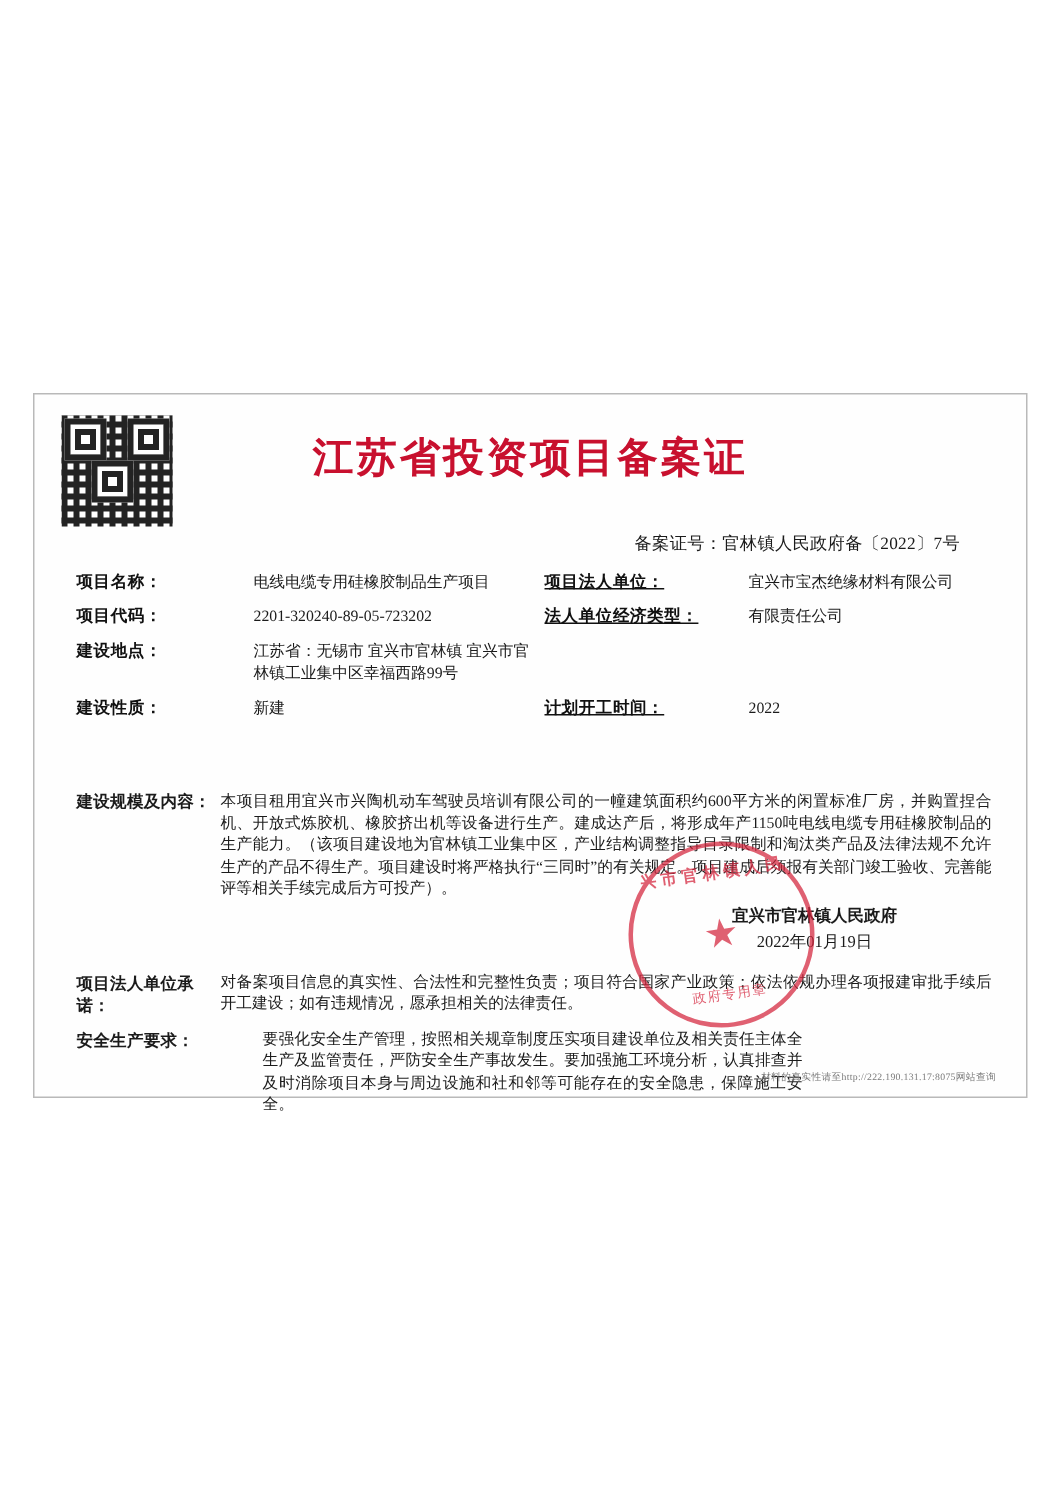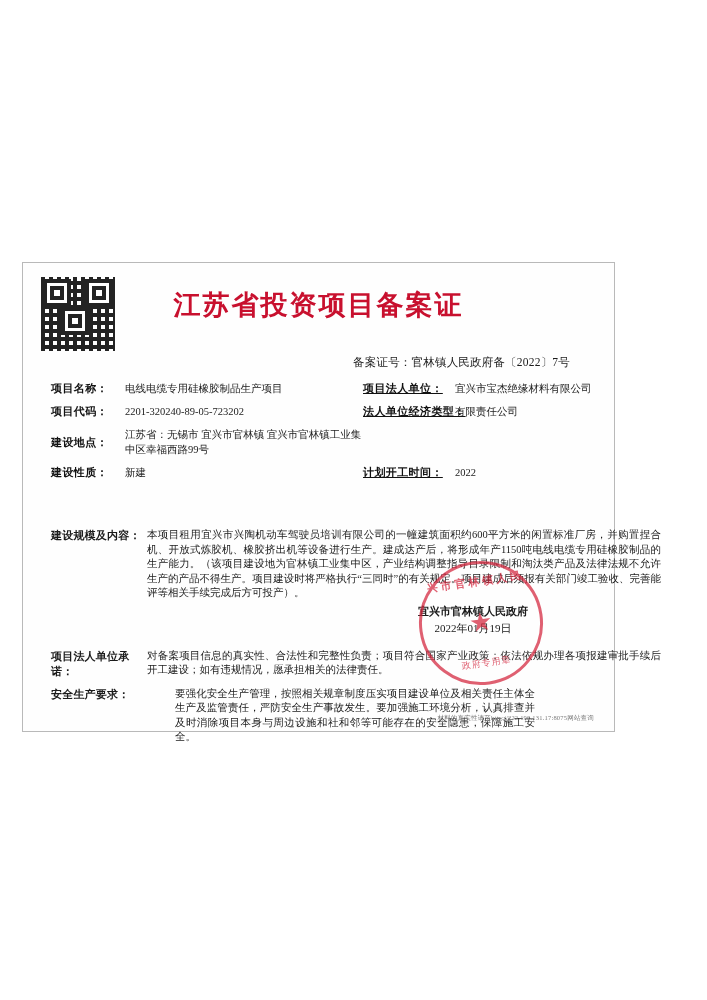--- a/index.html
+++ b/index.html
@@ -22,21 +22,21 @@
     top: 0;
     width: 707px;
     height: 1000px;
   }
 
   
   .cert {
     position: absolute;
     left: 22px;
     top: 262px;
-    width: 593px;
+    width: 663px;
     height: 470px;
     border: 1px solid #b9b9b9;
     background: #fefefe;
     box-sizing: border-box;
   }
 
   
   .qr {
     position: absolute;
     left: 18px;
@@ -100,22 +100,23 @@
     top: 118px;
     width: 610px;
   }
   .row {
     display: flex;
     align-items: flex-start;
     margin-bottom: 8px;
   }
   .col-l, .col-r {
     display: flex;
-    align-items: center;
+    align-items: flex-start;
     box-sizing: border-box;
+    gap: 44px;
   }
   .col-l { width: 312px; }
   .col-r { width: 298px; }
 
   .lbl {
     font-size: 11px;
     font-weight: bold;
     color: #111;
     flex: 0 0 auto;
     letter-spacing: 0.4px;

